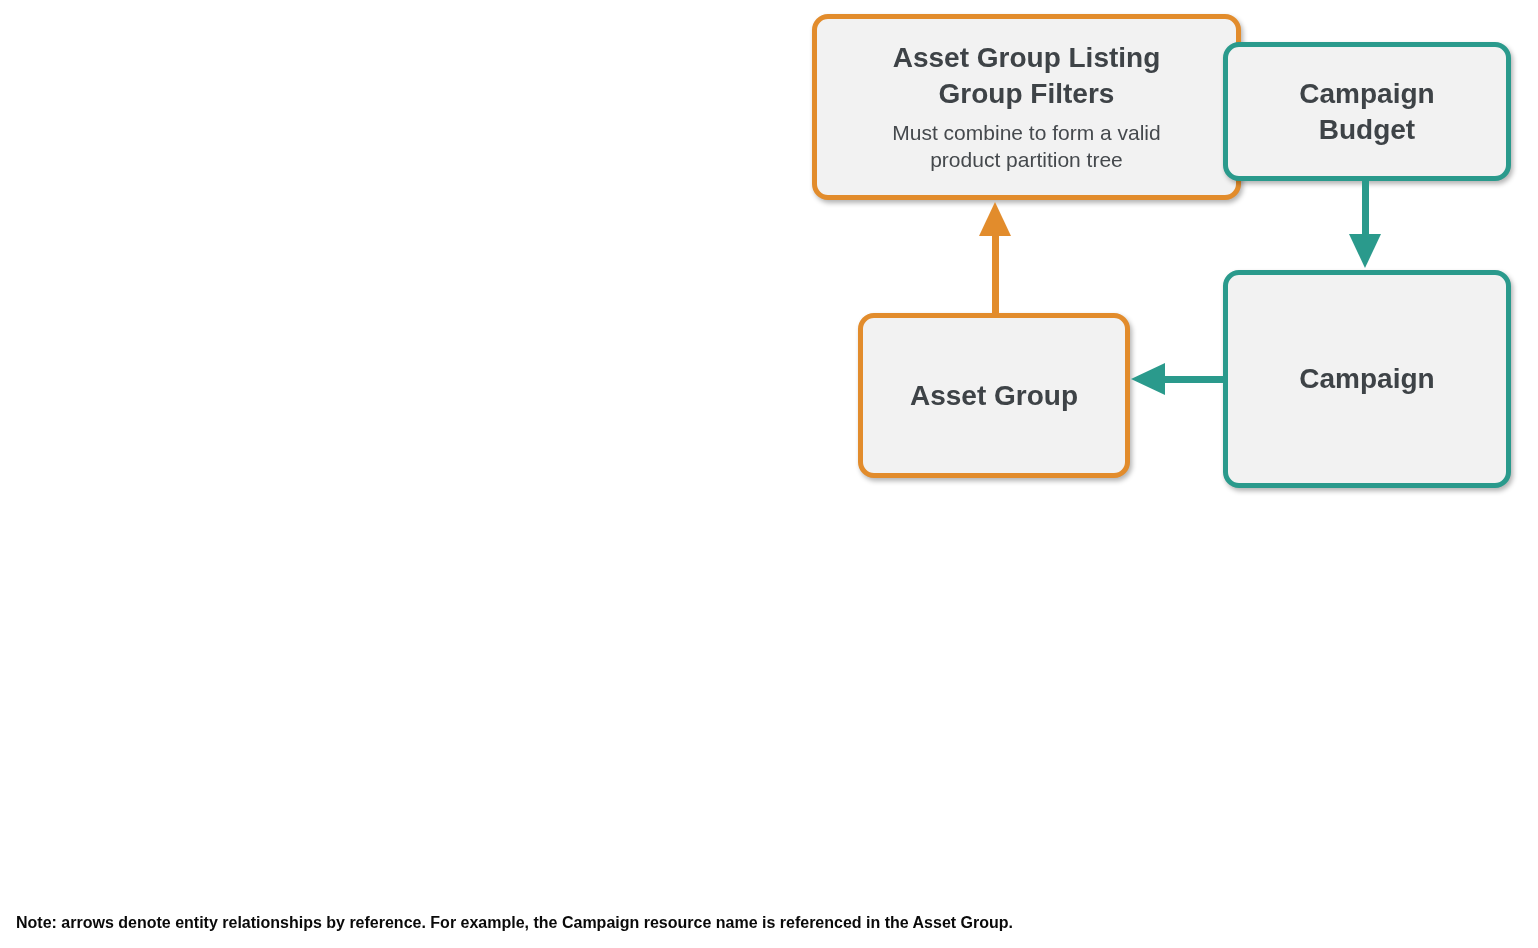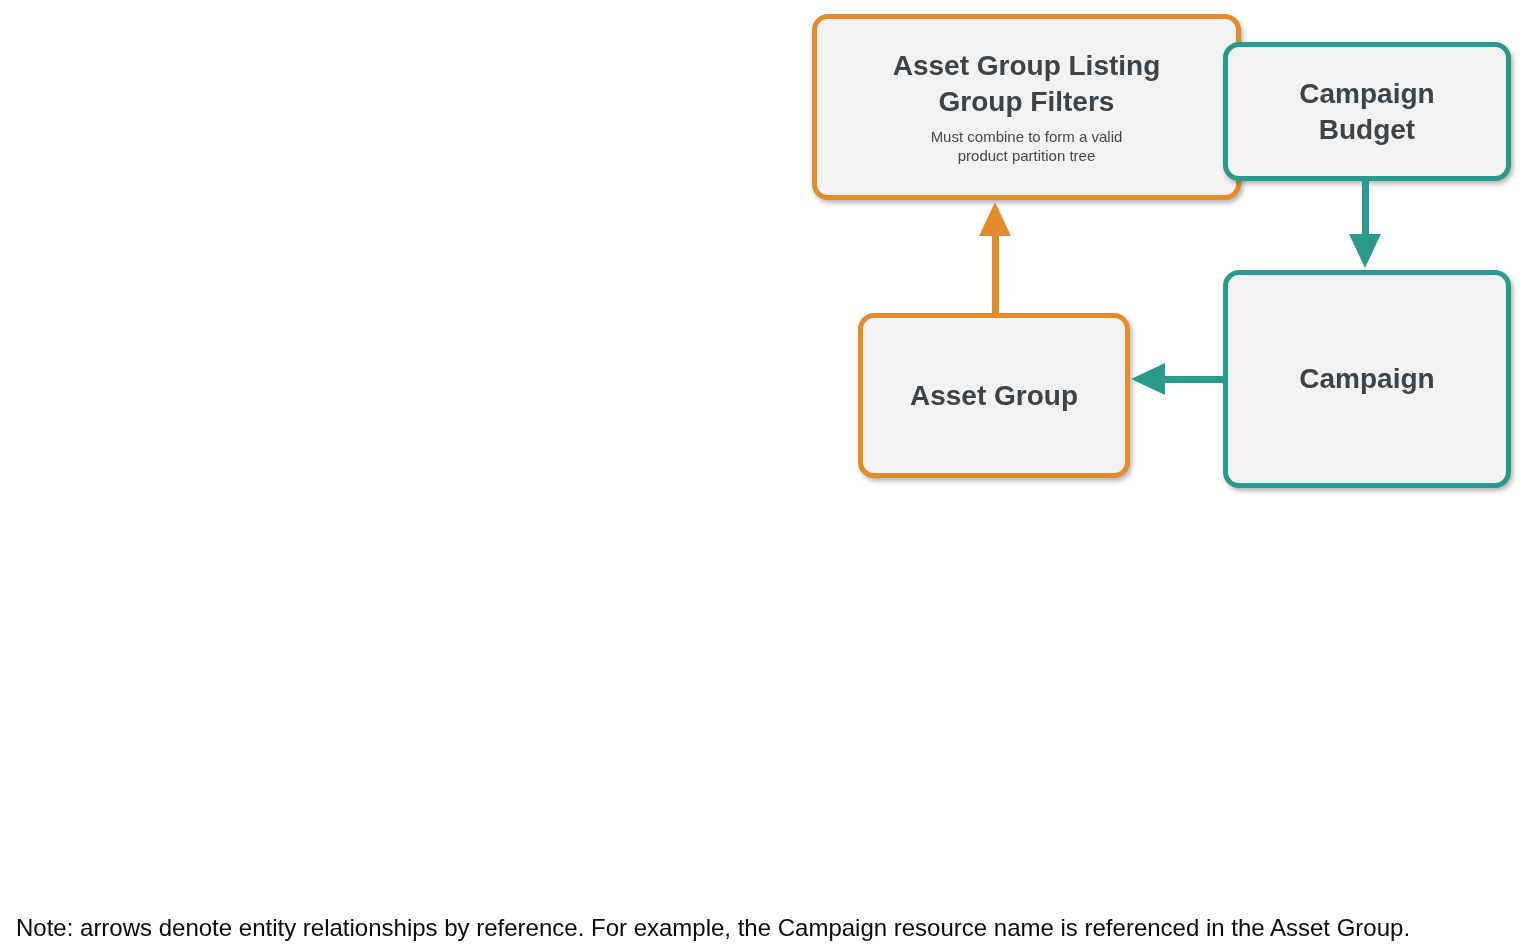--- a/index.html
+++ b/index.html
@@ -33,21 +33,21 @@
   .node.teal   { border-color: #2A9A8C; }
   .node-title {
     font-weight: 700;
     font-size: 28px;
     line-height: 1.28;
     color: #3E4347;
     white-space: pre-line;
   }
   .node-subtitle {
     font-weight: 400;
-    font-size: 15px;
+    font-size: 21px;
     line-height: 1.3;
     color: #45494D;
     white-space: pre-line;
     margin-top: 7px;
   }
   #node-aglgf           { left: 812px;  top: 14px;  width: 429px; height: 186px; }
   #node-campaign-budget { left: 1223px; top: 42px;  width: 288px; height: 139px; }
   #node-asset-group     { left: 858px;  top: 313px; width: 272px; height: 165px; }
   #node-campaign        { left: 1223px; top: 270px; width: 288px; height: 218px; }
 
@@ -71,22 +71,22 @@
   
   #arrow-left-shaft { left: 1162px; top: 376px; width: 61px; height: 7px; }
   #arrow-left-head  { left: 1131px; top: 363px;
                       border-width: 16px 34px 16px 0;
                       border-color: transparent #2A9A8C transparent transparent; }
 
   .note {
     position: absolute;
     left: 16px;
     top: 914px;
-    font-size: 24px;
-    font-weight: 400;
+    font-size: 16px;
+    font-weight: 700;
     color: #0A0A0A;
     white-space: nowrap;
   }
 </style>
 </head>
 <body>
 
 <div class="canvas">
 
   <div class="node orange" id="node-aglgf">

